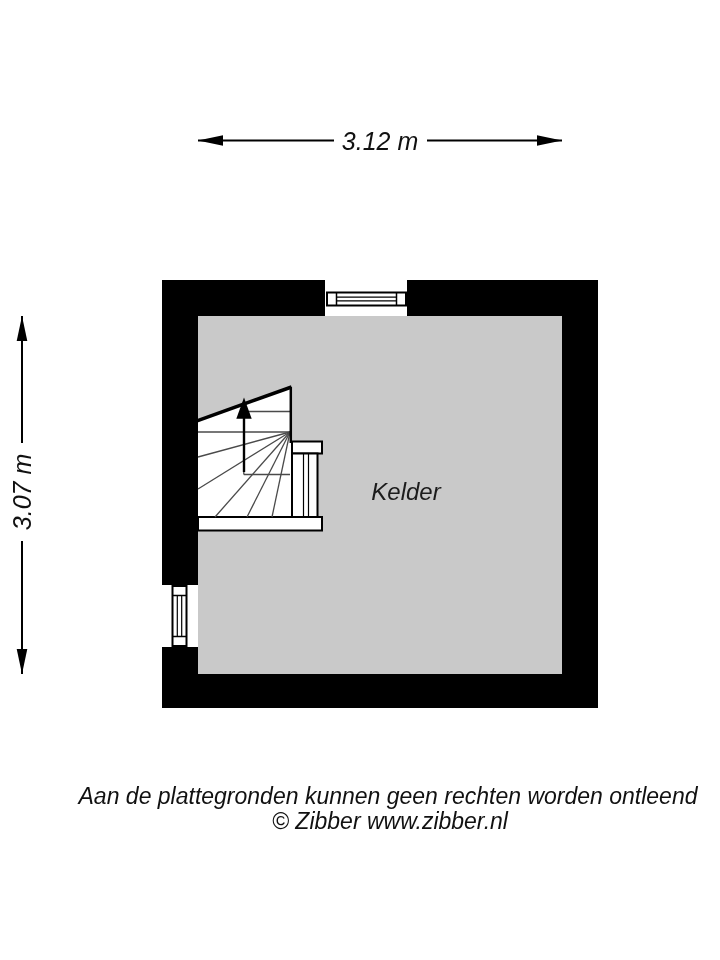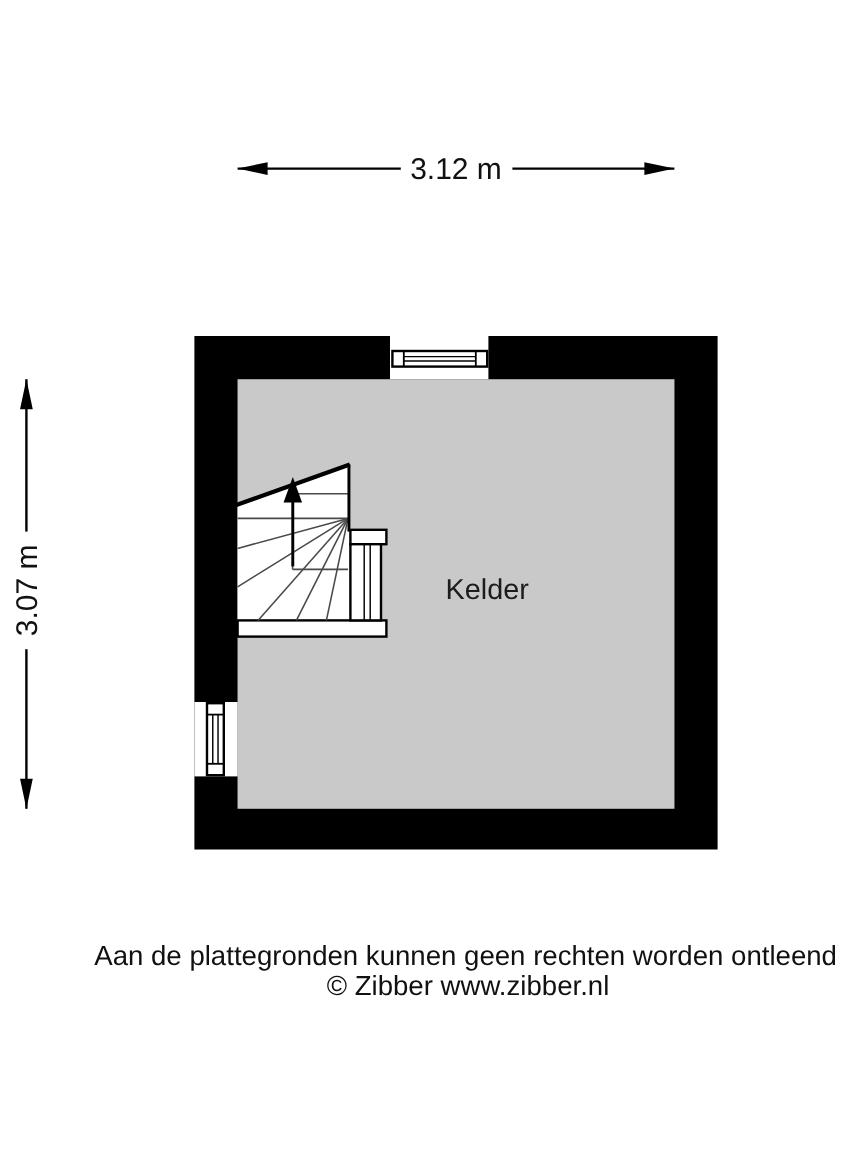--- a/index.html
+++ b/index.html
@@ -11,20 +11,21 @@
     width: 720px;
     height: 960px;
     overflow: hidden;
     font-family: "Liberation Sans", sans-serif;
   }
   .page {
     position: relative;
     width: 720px;
     height: 960px;
     background: #ffffff;
+    font-style: italic;
   }
   svg text {
     font-family: "Liberation Sans", sans-serif;
     fill: #111111;
   }
   .dim-text {
     font-size: 25px;
   }
   .room-text {
     font-size: 24px;

